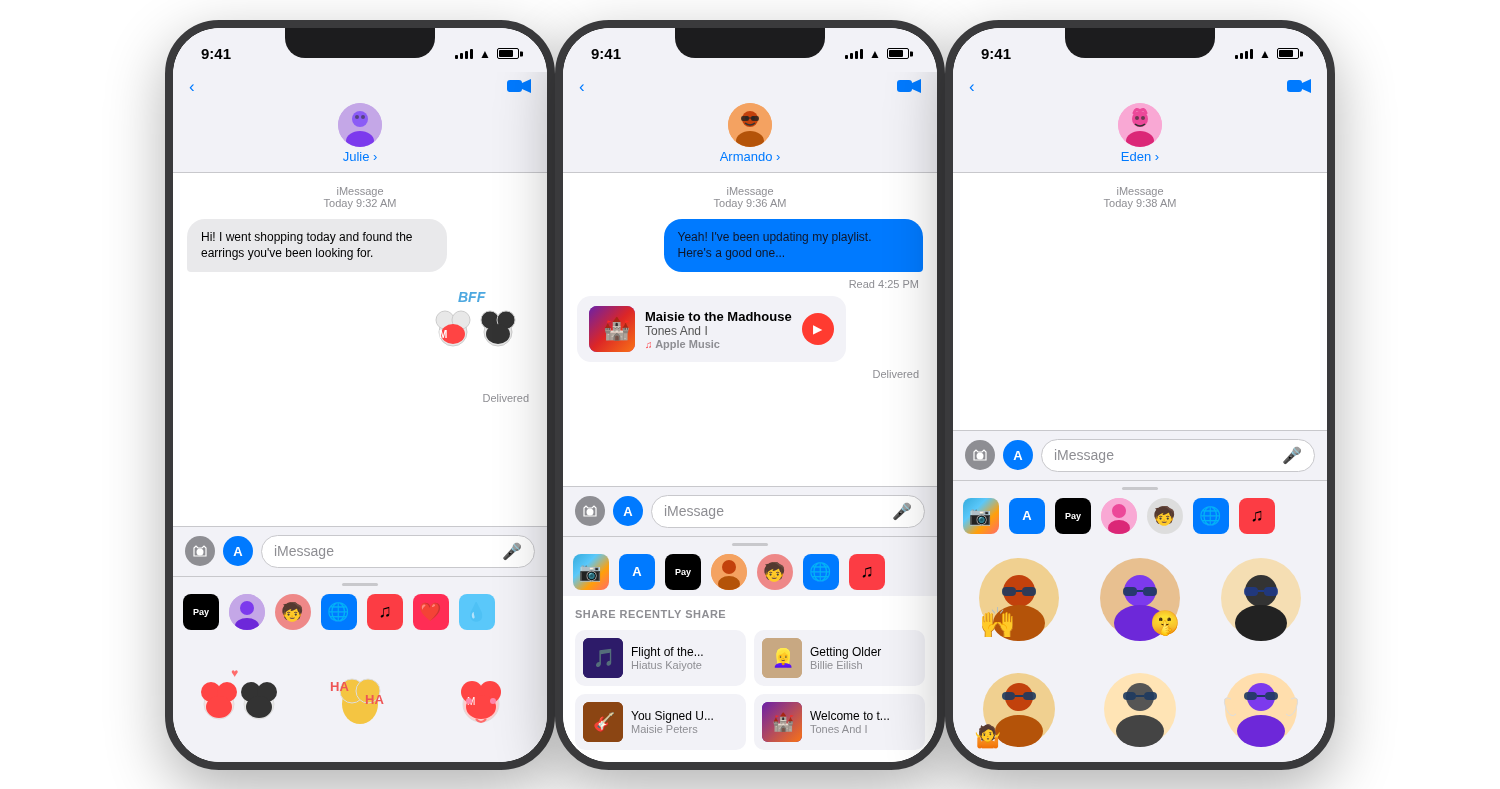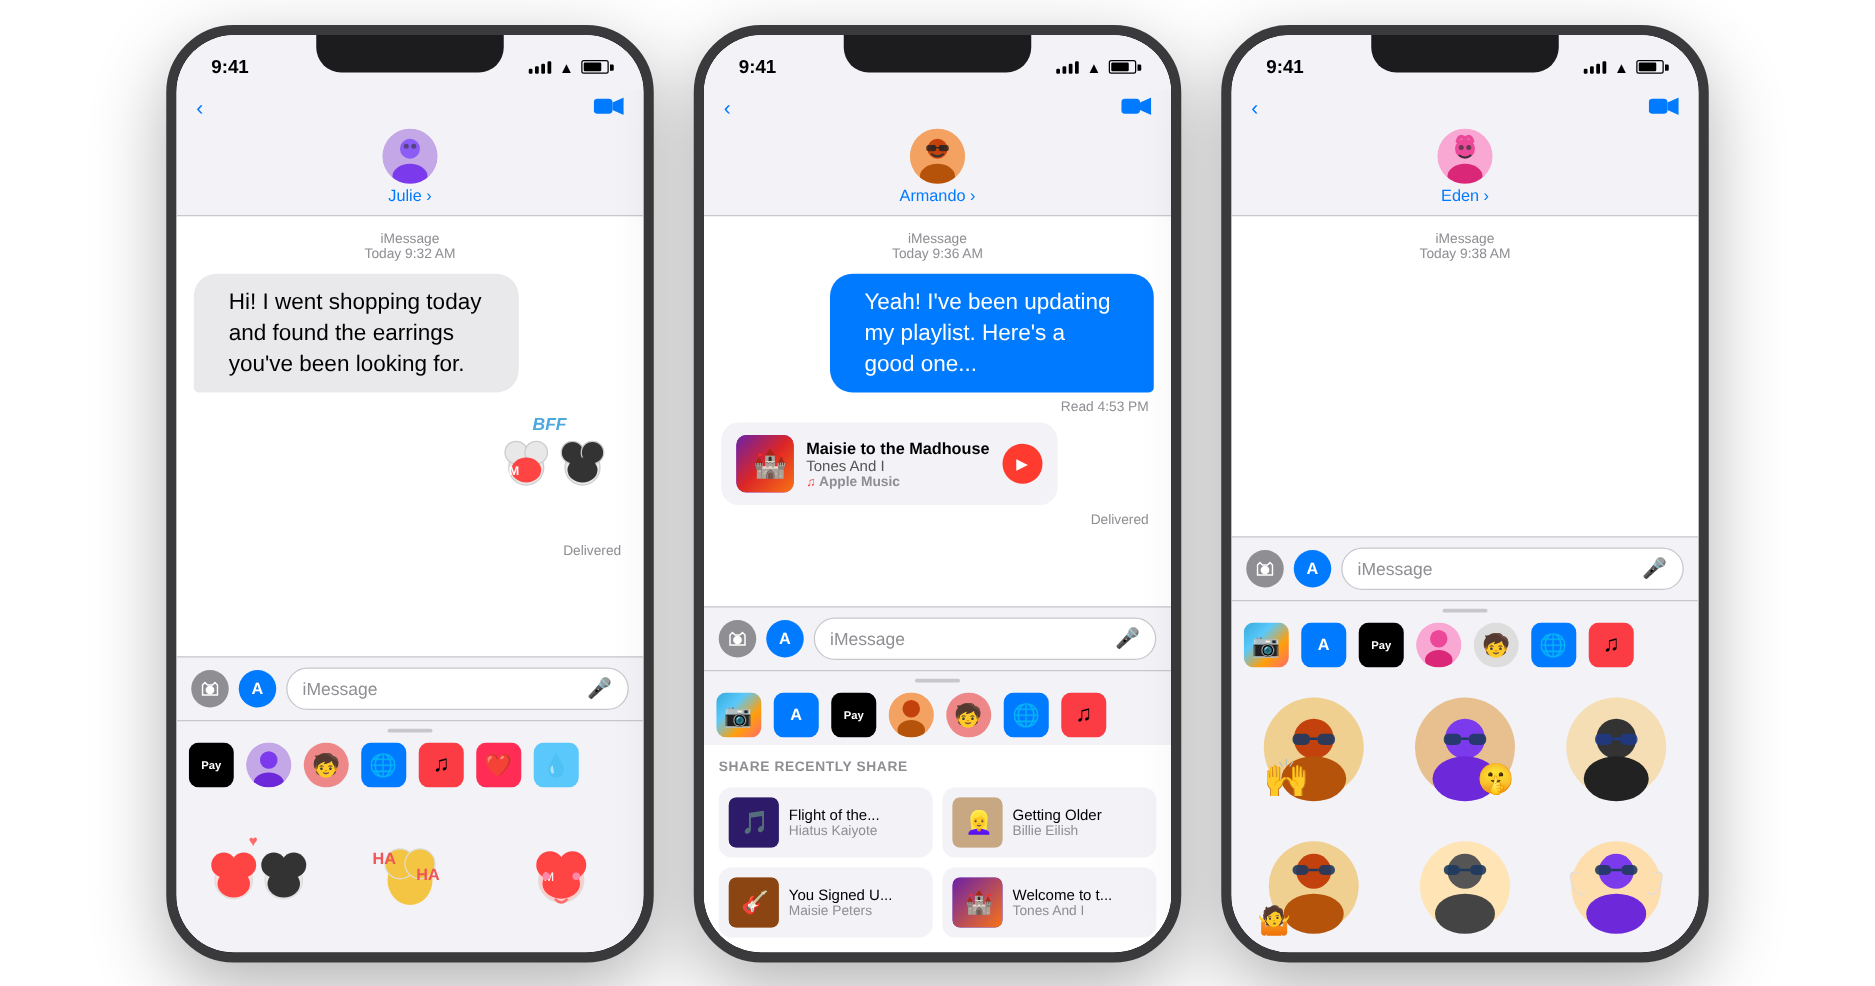--- a/index.html
+++ b/index.html
@@ -8,21 +8,20 @@
       display: flex;
       align-items: center;
       justify-content: center;
       width: 1500px;
       height: 789px;
       font-family: -apple-system, BlinkMacSystemFont, 'SF Pro Text', 'Helvetica Neue', sans-serif;
       overflow: hidden;
     }
     .phones-container {
       display: flex;
-      gap: 32px;
       align-items: center;
       justify-content: center;
       padding: 20px;
     }
     .phone {
       width: 390px;
       height: 750px;
       background: #1c1c1e;
       border-radius: 54px;
       border: 8px solid #3a3a3c;
@@ -159,34 +158,34 @@
       font-weight: 500;
     }
     .msg-timestamp {
       text-align: center;
       font-size: 11px;
       color: #8e8e93;
       margin: 4px 0;
     }
     .msg-bubble {
       max-width: 75%;
-      padding: 10px 28px;
+      padding: 10px 14px;
       border-radius: 18px;
-      font-size: 18px;
+      font-size: 12px;
       line-height: 1.4;
     }
     .msg-bubble.received {
       background: #e9e9eb;
       color: #000;
       align-self: flex-start;
       border-bottom-left-radius: 4px;
     }
     .msg-bubble.sent {
       background: #007aff;
-      color: #ffffff;
+      color: #0f172a;
       align-self: flex-end;
       border-bottom-right-radius: 4px;
     }
     .msg-status {
       font-size: 11px;
       color: #8e8e93;
       text-align: right;
       margin-right: 4px;
     }
     .msg-status.read {
@@ -577,21 +576,21 @@
                 <line x1="21" y1="15" x2="23" y2="15" stroke="#222" stroke-width="1"></line>
               </svg>
             </div>
             <span class="avatar-name">Armando ›</span>
           </div>
         </div>
 
         <div class="messages-scroll">
           <div class="msg-timestamp">iMessage<br>Today 9:36 AM</div>
           <div class="msg-bubble sent">Yeah! I've been updating my playlist. Here's a good one...</div>
-          <div class="msg-status read">Read 4:53 PM</div>
+          <div class="msg-status read">Read 4:25 PM</div>
 
           <div class="music-card">
             <div class="music-thumb">
               <svg width="46" height="46" viewBox="0 0 46 46">
                 <defs>
                   <linearGradient id="mg1" x1="0%" y1="0%" x2="100%" y2="100%">
                     <stop offset="0%" style="stop-color:#6b21a8"></stop>
                     <stop offset="50%" style="stop-color:#dc2626"></stop>
                     <stop offset="100%" style="stop-color:#f97316"></stop>
                   </linearGradient>

